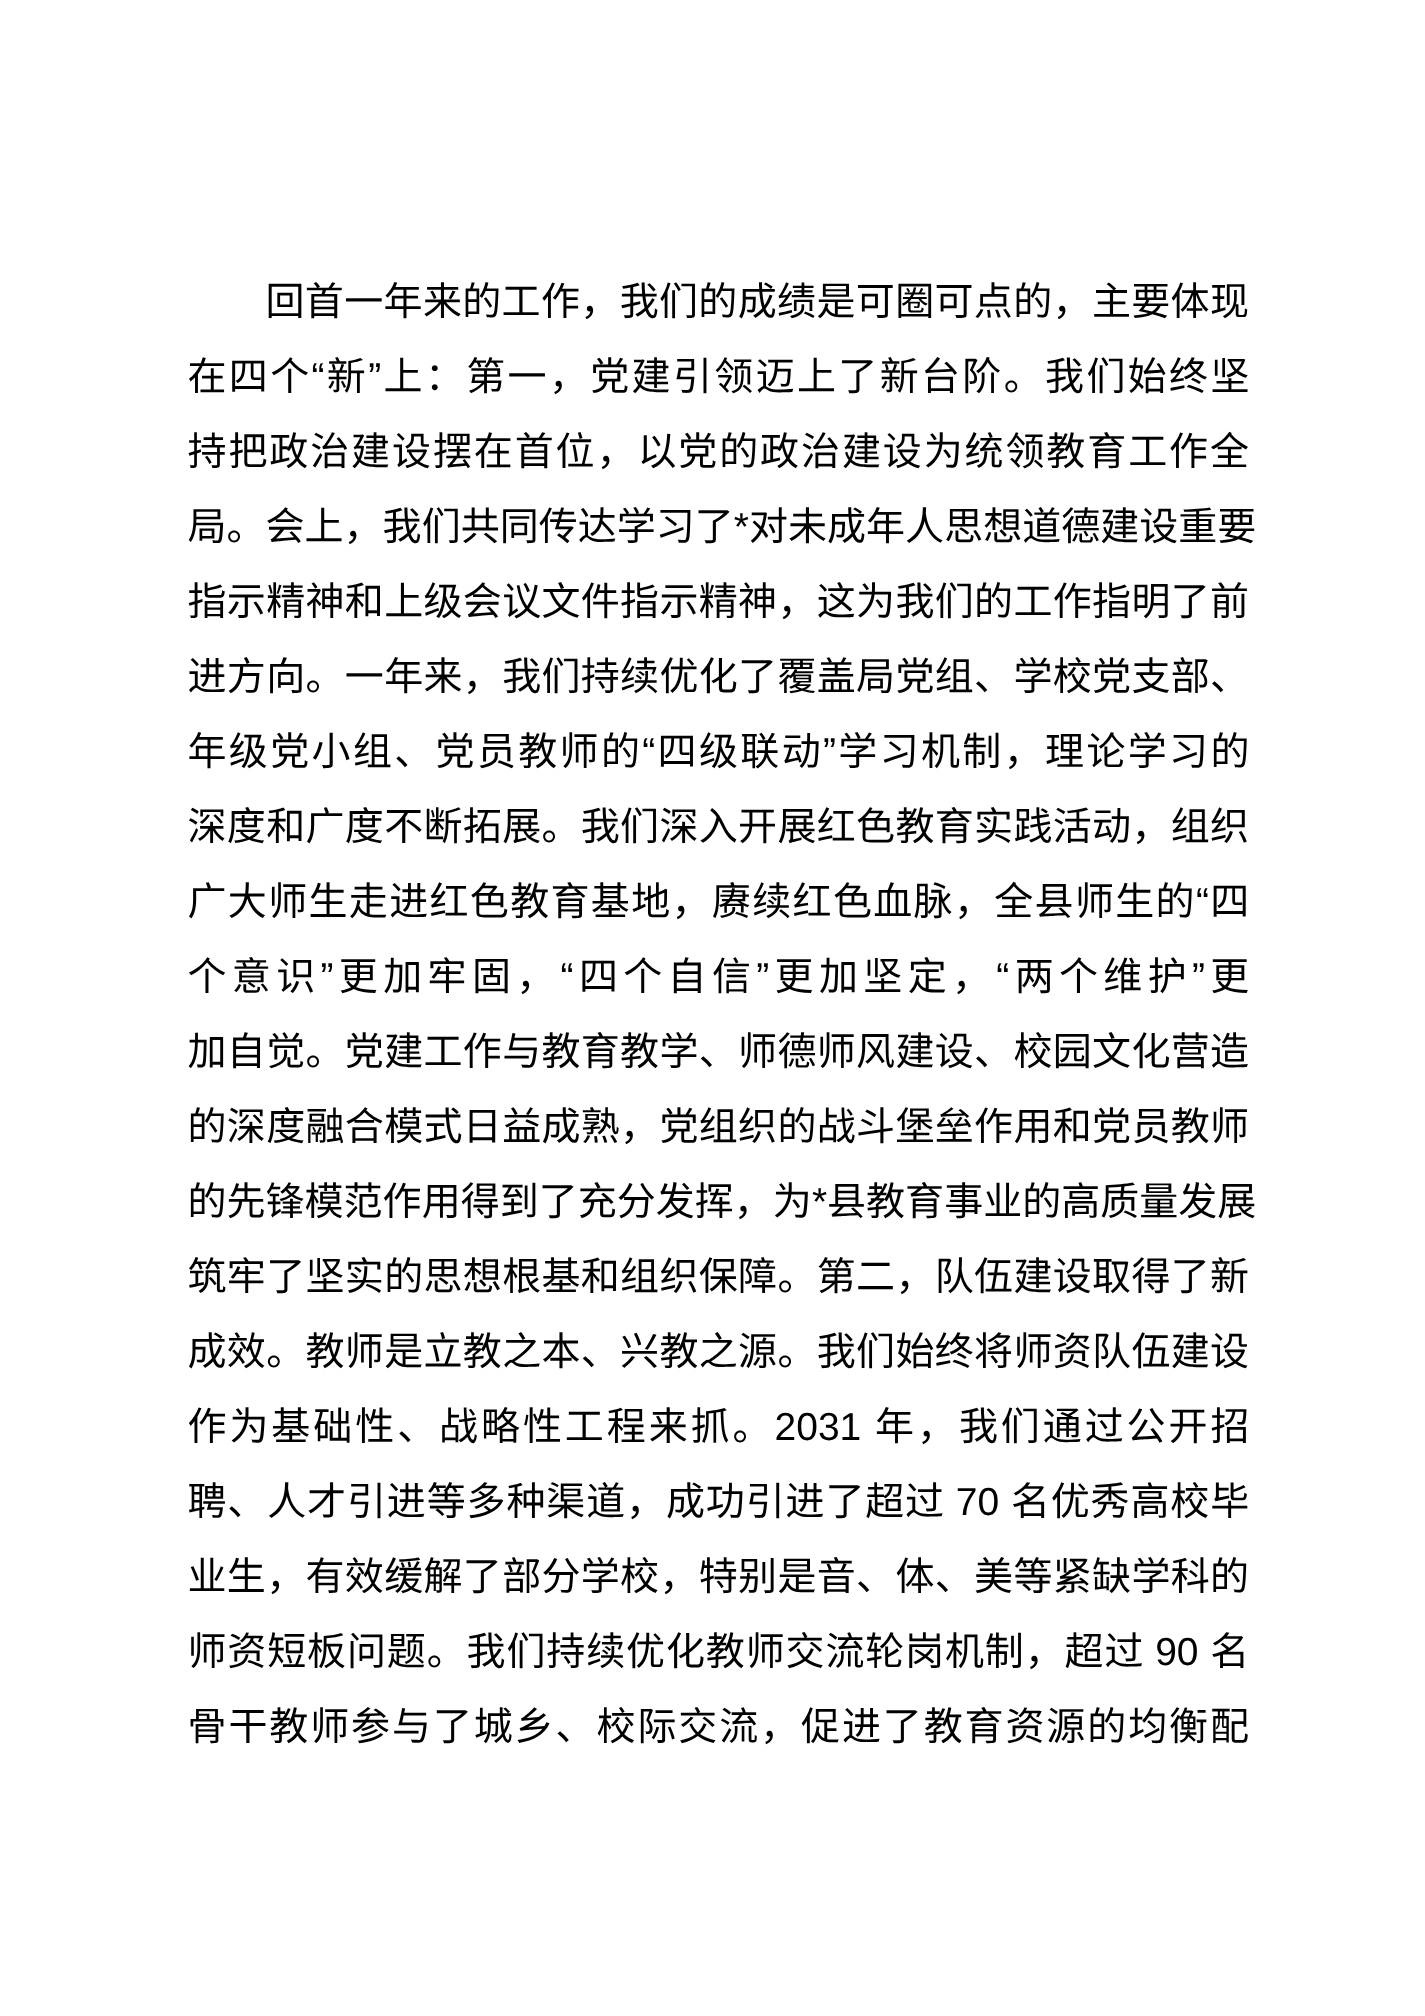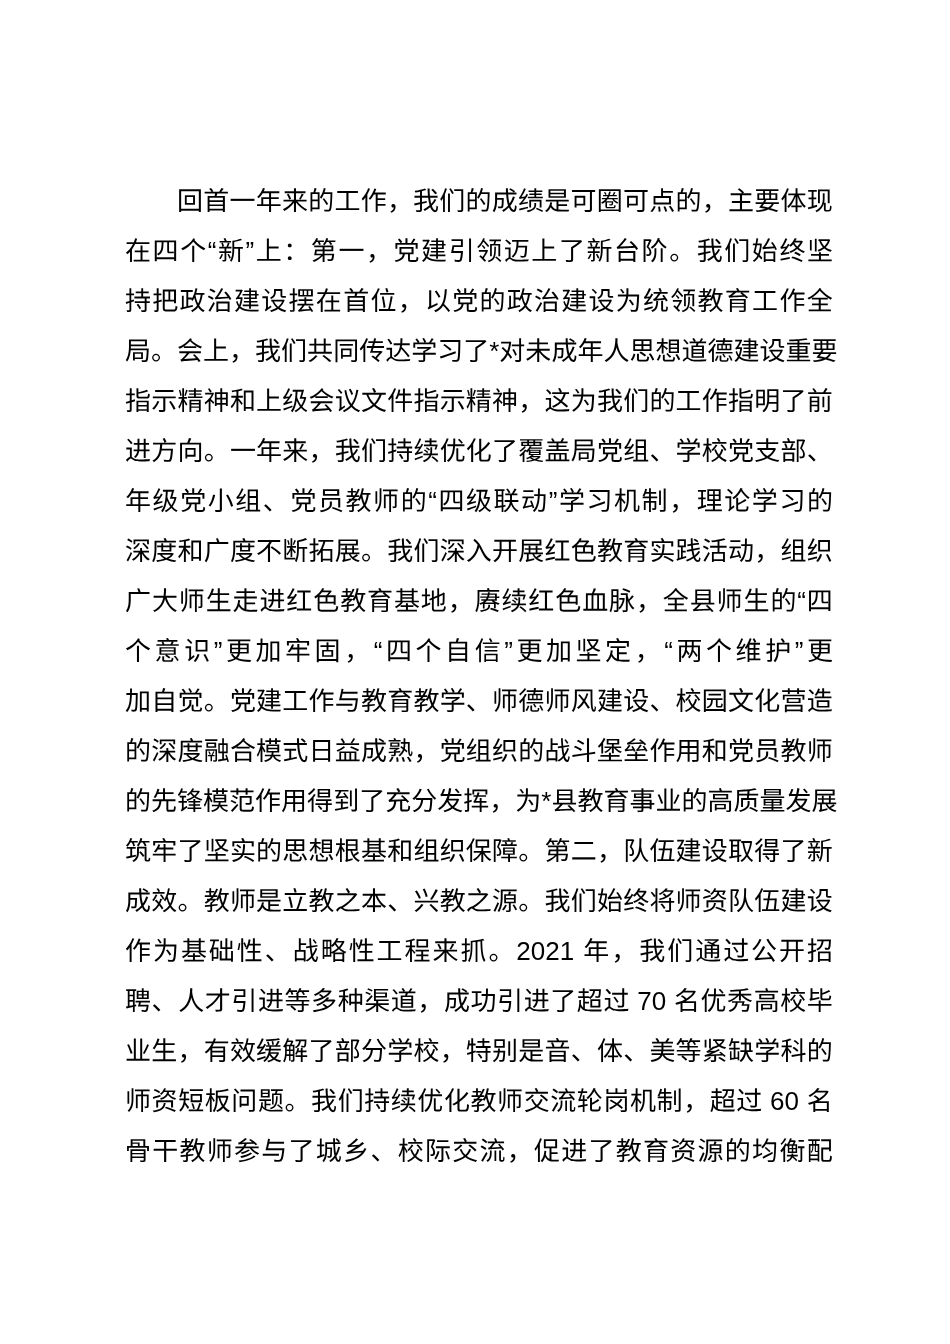--- a/index.html
+++ b/index.html
@@ -63,19 +63,19 @@
     <div class="line"><span>进</span><span>方</span><span>向</span><span>。</span><span>一</span><span>年</span><span>来</span><span>，</span><span>我</span><span>们</span><span>持</span><span>续</span><span>优</span><span>化</span><span>了</span><span>覆</span><span>盖</span><span>局</span><span>党</span><span>组</span><span>、</span><span>学</span><span>校</span><span>党</span><span>支</span><span>部</span><span>、</span></div>
     <div class="line"><span>年</span><span>级</span><span>党</span><span>小</span><span>组</span><span>、</span><span>党</span><span>员</span><span>教</span><span>师</span><span>的</span><span>“</span><span>四</span><span>级</span><span>联</span><span>动</span><span>”</span><span>学</span><span>习</span><span>机</span><span>制</span><span>，</span><span>理</span><span>论</span><span>学</span><span>习</span><span>的</span></div>
     <div class="line"><span>深</span><span>度</span><span>和</span><span>广</span><span>度</span><span>不</span><span>断</span><span>拓</span><span>展</span><span>。</span><span>我</span><span>们</span><span>深</span><span>入</span><span>开</span><span>展</span><span>红</span><span>色</span><span>教</span><span>育</span><span>实</span><span>践</span><span>活</span><span>动</span><span>，</span><span>组</span><span>织</span></div>
     <div class="line"><span>广</span><span>大</span><span>师</span><span>生</span><span>走</span><span>进</span><span>红</span><span>色</span><span>教</span><span>育</span><span>基</span><span>地</span><span>，</span><span>赓</span><span>续</span><span>红</span><span>色</span><span>血</span><span>脉</span><span>，</span><span>全</span><span>县</span><span>师</span><span>生</span><span>的</span><span>“</span><span>四</span></div>
     <div class="line"><span>个</span><span>意</span><span>识</span><span>”</span><span>更</span><span>加</span><span>牢</span><span>固</span><span>，</span><span>“</span><span>四</span><span>个</span><span>自</span><span>信</span><span>”</span><span>更</span><span>加</span><span>坚</span><span>定</span><span>，</span><span>“</span><span>两</span><span>个</span><span>维</span><span>护</span><span>”</span><span>更</span></div>
     <div class="line"><span>加</span><span>自</span><span>觉</span><span>。</span><span>党</span><span>建</span><span>工</span><span>作</span><span>与</span><span>教</span><span>育</span><span>教</span><span>学</span><span>、</span><span>师</span><span>德</span><span>师</span><span>风</span><span>建</span><span>设</span><span>、</span><span>校</span><span>园</span><span>文</span><span>化</span><span>营</span><span>造</span></div>
     <div class="line"><span>的</span><span>深</span><span>度</span><span>融</span><span>合</span><span>模</span><span>式</span><span>日</span><span>益</span><span>成</span><span>熟</span><span>，</span><span>党</span><span>组</span><span>织</span><span>的</span><span>战</span><span>斗</span><span>堡</span><span>垒</span><span>作</span><span>用</span><span>和</span><span>党</span><span>员</span><span>教</span><span>师</span></div>
     <div class="line"><span>的</span><span>先</span><span>锋</span><span>模</span><span>范</span><span>作</span><span>用</span><span>得</span><span>到</span><span>了</span><span>充</span><span>分</span><span>发</span><span>挥</span><span>，</span><span>为</span><span>*</span><span>县</span><span>教</span><span>育</span><span>事</span><span>业</span><span>的</span><span>高</span><span>质</span><span>量</span><span>发</span><span>展</span></div>
     <div class="line"><span>筑</span><span>牢</span><span>了</span><span>坚</span><span>实</span><span>的</span><span>思</span><span>想</span><span>根</span><span>基</span><span>和</span><span>组</span><span>织</span><span>保</span><span>障</span><span>。</span><span>第</span><span>二</span><span>，</span><span>队</span><span>伍</span><span>建</span><span>设</span><span>取</span><span>得</span><span>了</span><span>新</span></div>
     <div class="line"><span>成</span><span>效</span><span>。</span><span>教</span><span>师</span><span>是</span><span>立</span><span>教</span><span>之</span><span>本</span><span>、</span><span>兴</span><span>教</span><span>之</span><span>源</span><span>。</span><span>我</span><span>们</span><span>始</span><span>终</span><span>将</span><span>师</span><span>资</span><span>队</span><span>伍</span><span>建</span><span>设</span></div>
-    <div class="line"><span>作</span><span>为</span><span>基</span><span>础</span><span>性</span><span>、</span><span>战</span><span>略</span><span>性</span><span>工</span><span>程</span><span>来</span><span>抓</span><span>。</span><span>2021 </span><span>年</span><span>，</span><span>我</span><span>们</span><span>通</span><span>过</span><span>公</span><span>开</span><span>招</span></div>
+    <div class="line"><span>作</span><span>为</span><span>基</span><span>础</span><span>性</span><span>、</span><span>战</span><span>略</span><span>性</span><span>工</span><span>程</span><span>来</span><span>抓</span><span>。</span><span>2031 </span><span>年</span><span>，</span><span>我</span><span>们</span><span>通</span><span>过</span><span>公</span><span>开</span><span>招</span></div>
     <div class="line"><span>聘</span><span>、</span><span>人</span><span>才</span><span>引</span><span>进</span><span>等</span><span>多</span><span>种</span><span>渠</span><span>道</span><span>，</span><span>成</span><span>功</span><span>引</span><span>进</span><span>了</span><span>超</span><span>过</span><span> 70 </span><span>名</span><span>优</span><span>秀</span><span>高</span><span>校</span><span>毕</span></div>
     <div class="line"><span>业</span><span>生</span><span>，</span><span>有</span><span>效</span><span>缓</span><span>解</span><span>了</span><span>部</span><span>分</span><span>学</span><span>校</span><span>，</span><span>特</span><span>别</span><span>是</span><span>音</span><span>、</span><span>体</span><span>、</span><span>美</span><span>等</span><span>紧</span><span>缺</span><span>学</span><span>科</span><span>的</span></div>
-    <div class="line"><span>师</span><span>资</span><span>短</span><span>板</span><span>问</span><span>题</span><span>。</span><span>我</span><span>们</span><span>持</span><span>续</span><span>优</span><span>化</span><span>教</span><span>师</span><span>交</span><span>流</span><span>轮</span><span>岗</span><span>机</span><span>制</span><span>，</span><span>超</span><span>过</span><span> 60 </span><span>名</span></div>
+    <div class="line"><span>师</span><span>资</span><span>短</span><span>板</span><span>问</span><span>题</span><span>。</span><span>我</span><span>们</span><span>持</span><span>续</span><span>优</span><span>化</span><span>教</span><span>师</span><span>交</span><span>流</span><span>轮</span><span>岗</span><span>机</span><span>制</span><span>，</span><span>超</span><span>过</span><span> 90 </span><span>名</span></div>
     <div class="line"><span>骨</span><span>干</span><span>教</span><span>师</span><span>参</span><span>与</span><span>了</span><span>城</span><span>乡</span><span>、</span><span>校</span><span>际</span><span>交</span><span>流</span><span>，</span><span>促</span><span>进</span><span>了</span><span>教</span><span>育</span><span>资</span><span>源</span><span>的</span><span>均</span><span>衡</span><span>配</span></div>
   </div>
 </div>
 
 </body></html>

